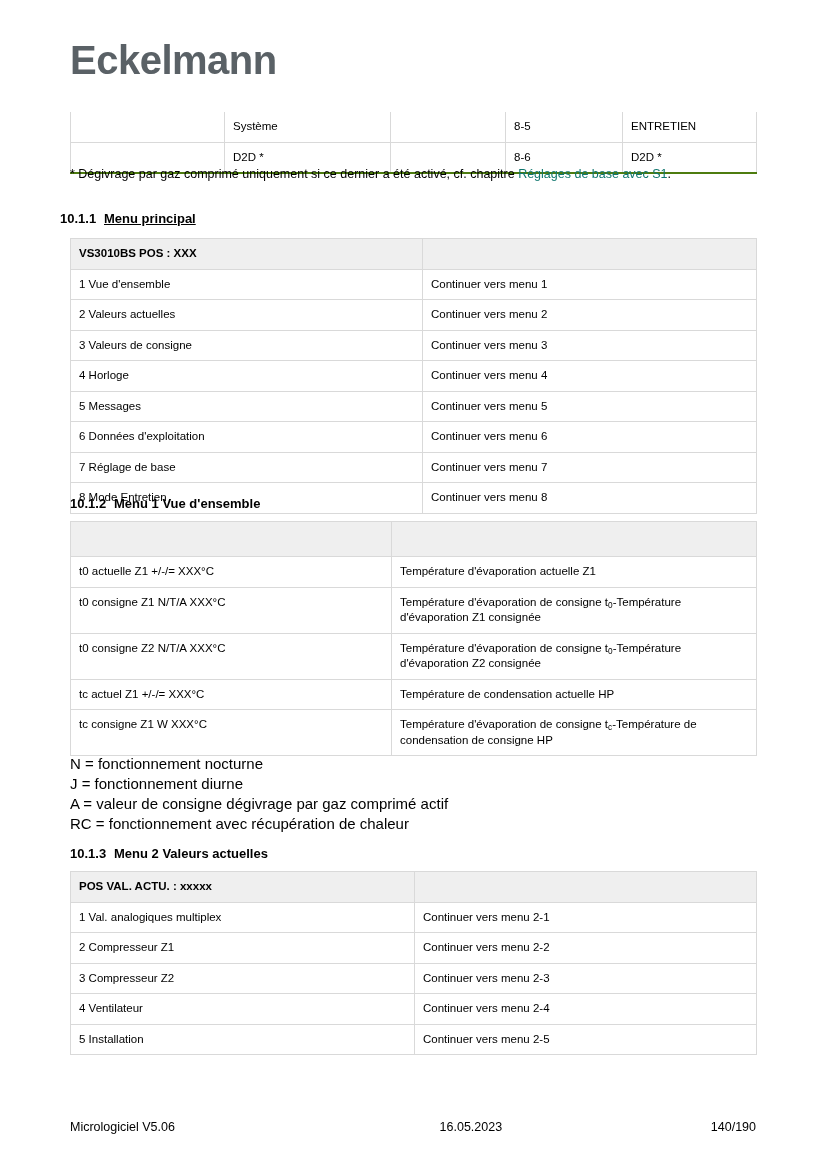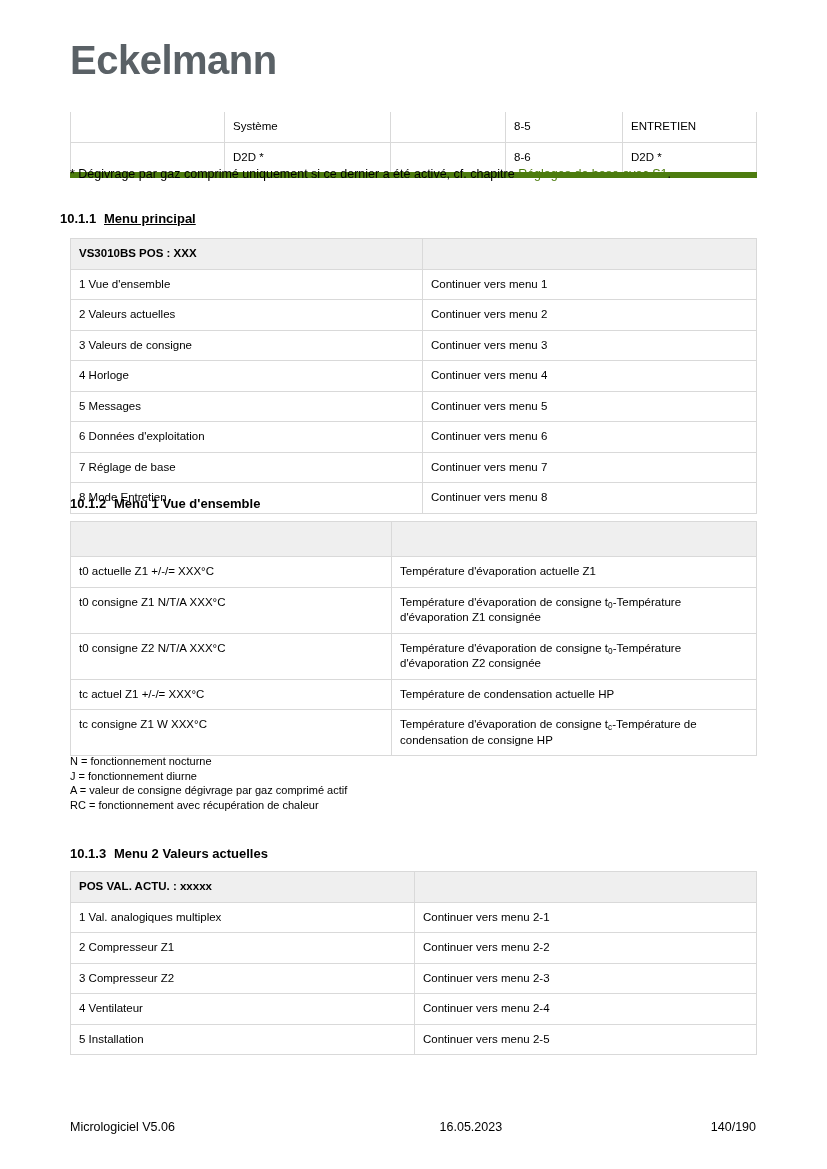--- a/index.html
+++ b/index.html
@@ -53,40 +53,40 @@
   }
   table.doc tr.head td.empty {
     font-weight: normal;
   }
 
   
   table.cont td {
     border-top: none;
   }
   table.cont tr:last-child td {
-    border-bottom: 6px solid #4d7c0f;
+    border-bottom: 2px solid #4d7c0f;
   }
 
   .tbl-top {
     position: absolute;
     left: 70px;
     top: 112px;
   }
   .tbl-top td { height: 11px; }
 
   .footnote {
     position: absolute;
     left: 70px;
     top: 166px;
     width: 700px;
     font-size: 12.5px;
     line-height: 1.4;
   }
   .link {
-    color: #4d7c0f;
+    color: #0f766e;
     text-align: right;
   }
 
   h3.sec {
     font-size: 13px;
     font-weight: bold;
     margin: 0;
     line-height: 1.2;
   }
   h3.sec .num {
@@ -97,21 +97,21 @@
   .sec-1 { position: absolute; left: 60px; top: 211px; text-decoration: underline; }
   .tbl-1 { position: absolute; left: 70px; top: 238px; }
 
   .sec-2 { position: absolute; left: 70px; top: 496px; }
   .tbl-2 { position: absolute; left: 70px; top: 521px; }
 
   .legend {
     position: absolute;
     left: 70px;
     top: 754px;
-    font-size: 11px;
+    font-size: 15px;
     line-height: 1.33;
   }
 
   .sec-3 { position: absolute; left: 70px; top: 846px; }
   .tbl-3 { position: absolute; left: 70px; top: 871px; }
 
   
   .footer {
     position: absolute;
     left: 70px;

